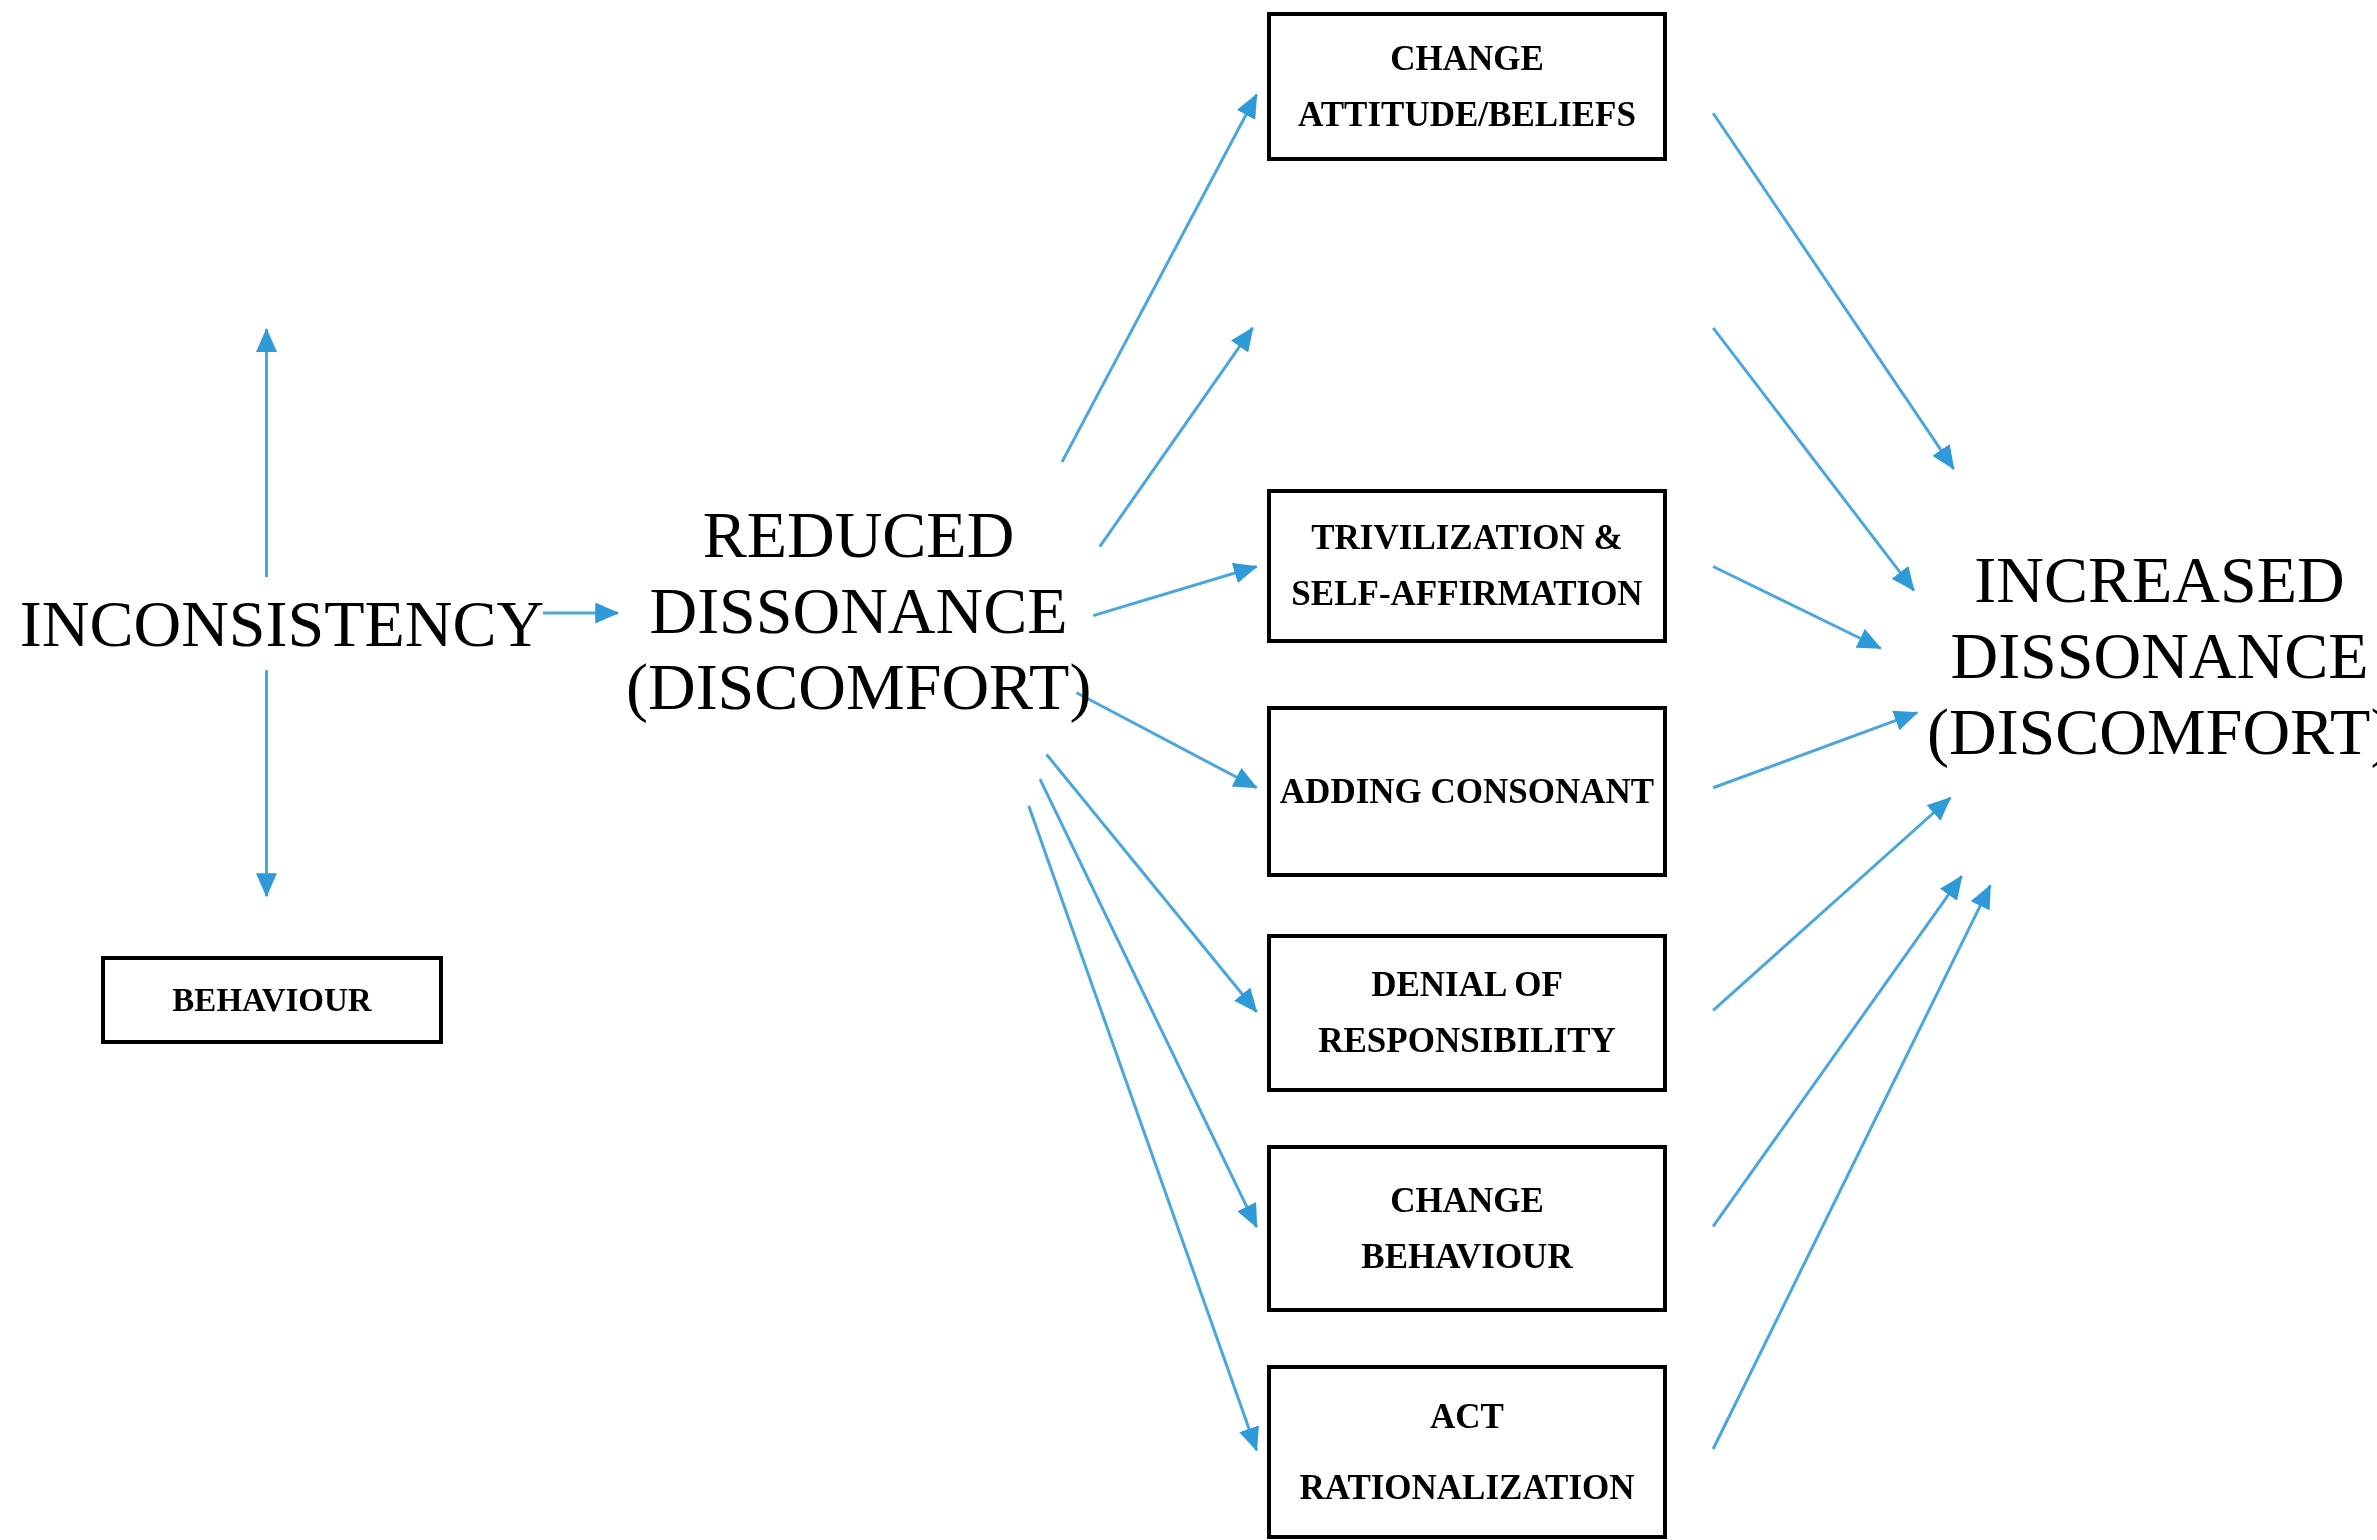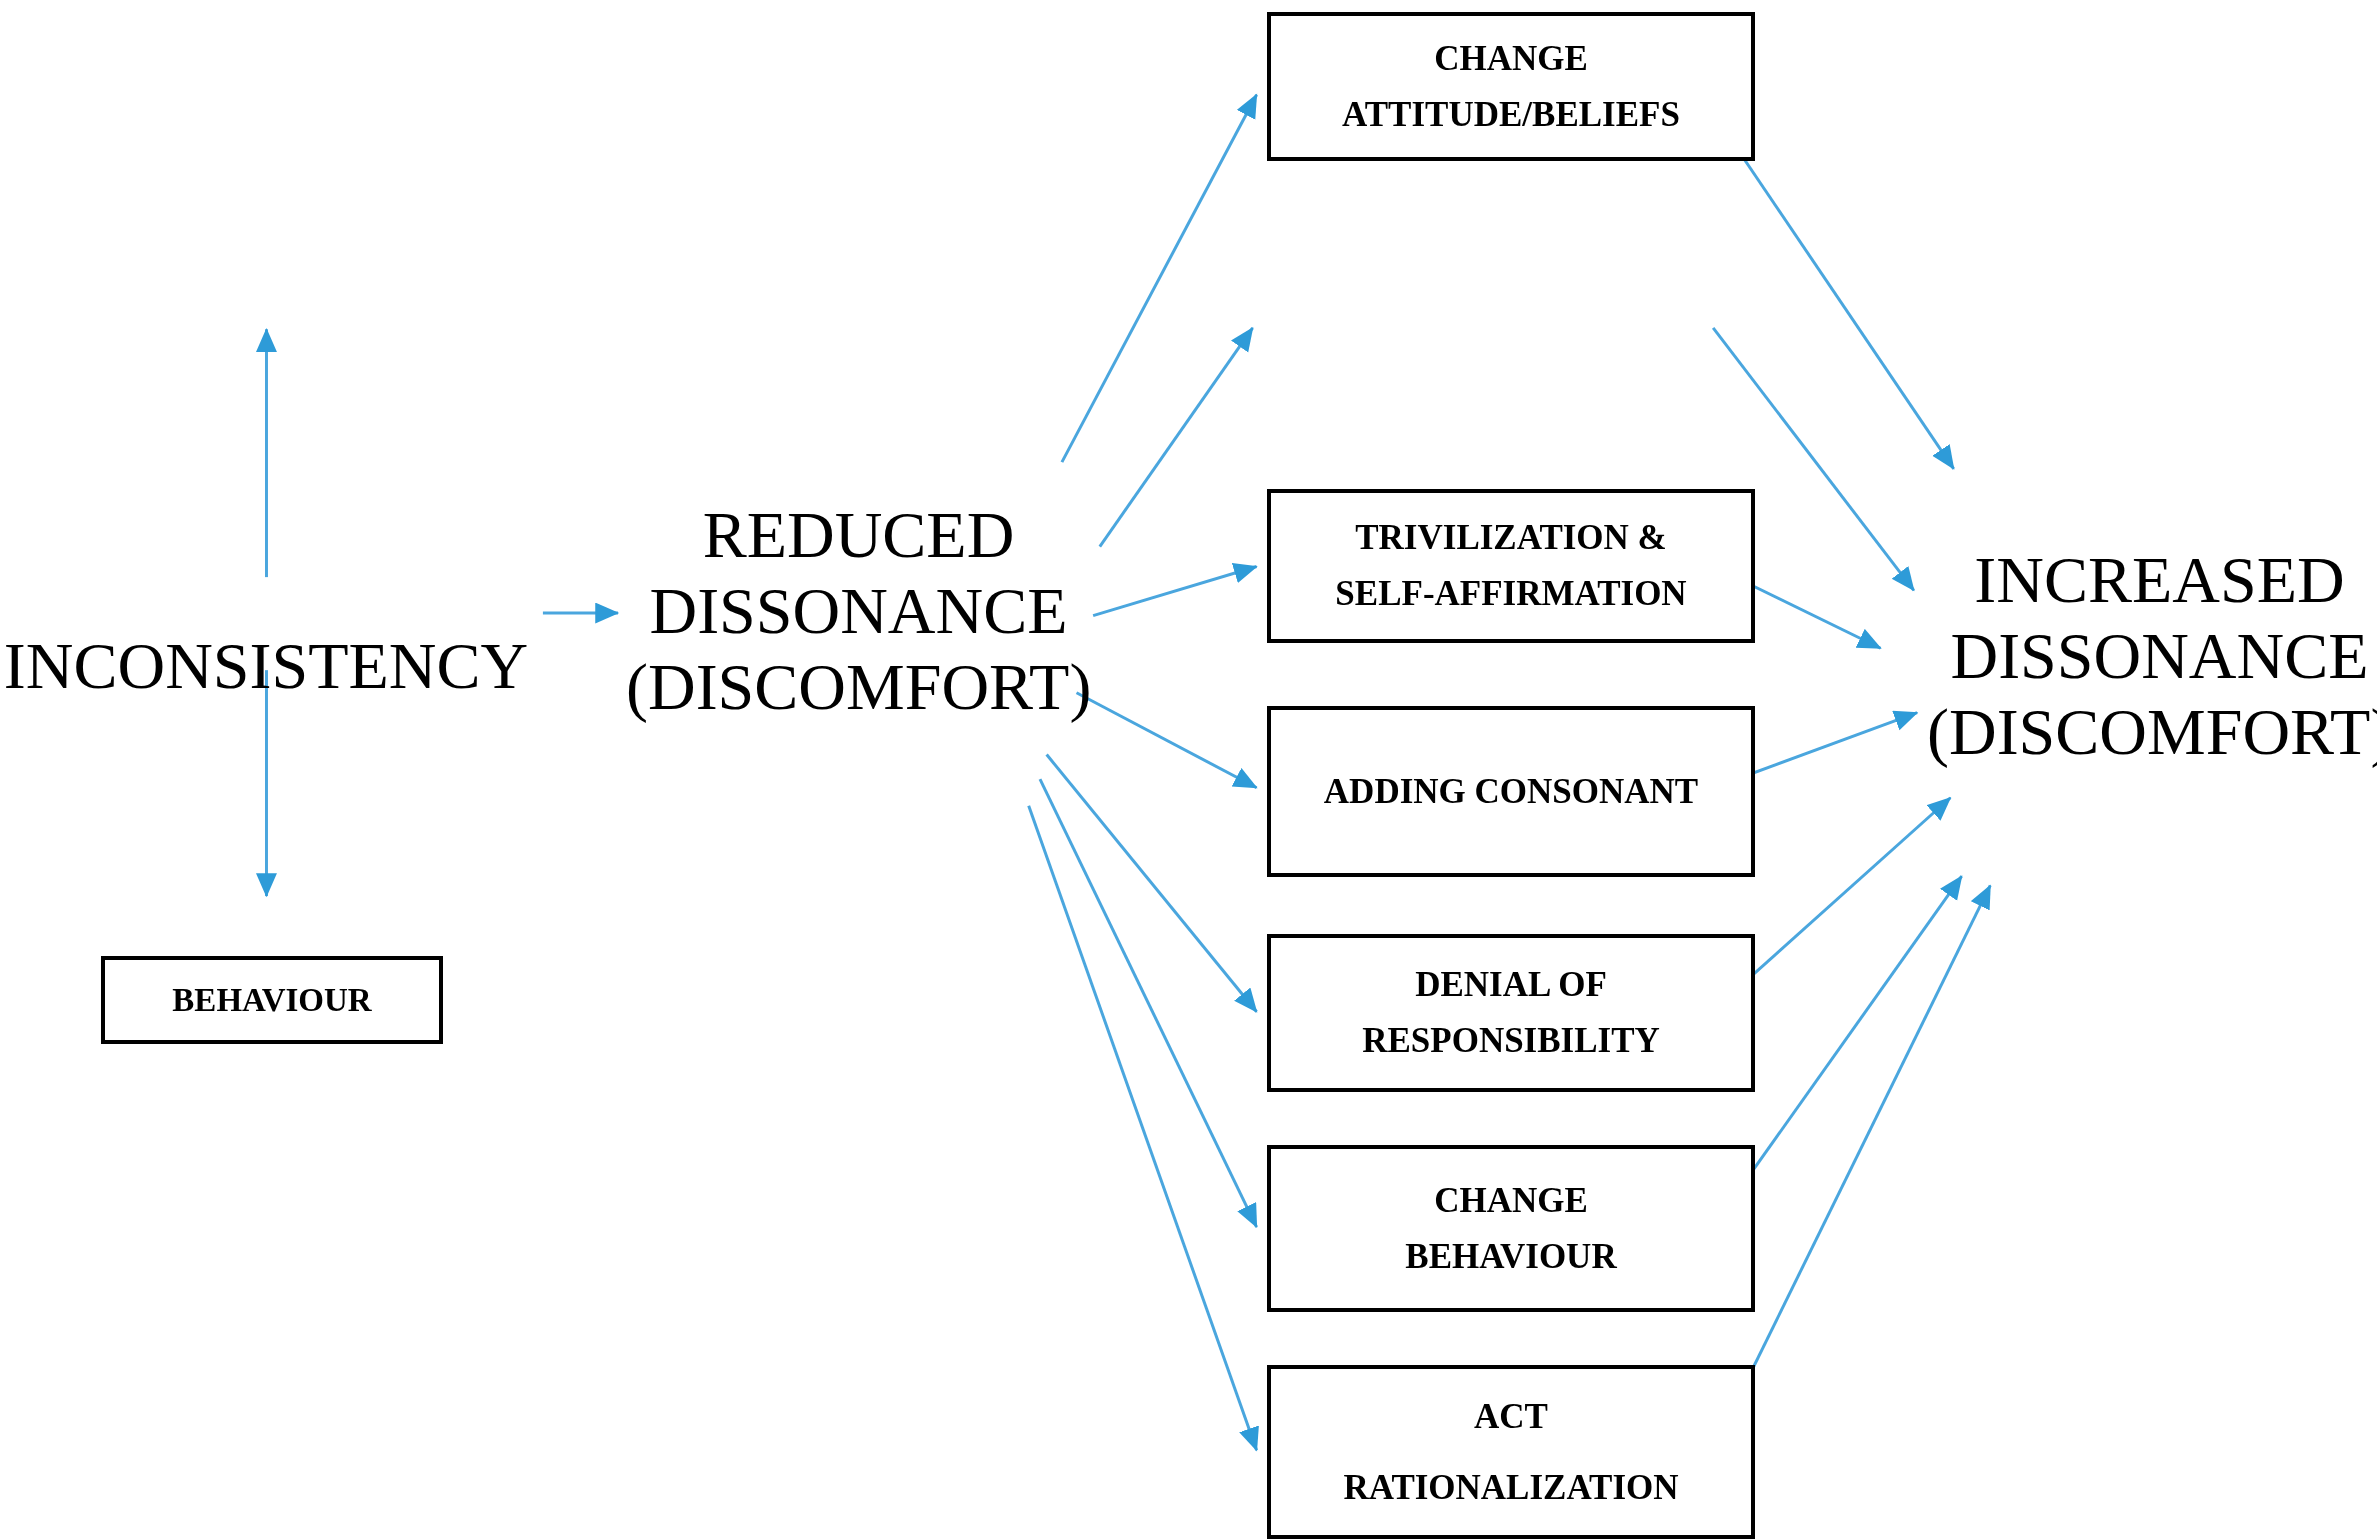--- a/index.html
+++ b/index.html
@@ -48,26 +48,26 @@
     font-size: 66px;
     line-height: 76px;
     font-weight: normal;
     white-space: nowrap;
   }
   .bigtext div { white-space: nowrap; }
 
   
   #attitude-box  { left: 98px; top: 162px;  width: 342px; height: 149px; }
   #behaviour-box { left: 101px; top: 956px; width: 342px; height: 88px; }
-  #inconsistency { left: 0px;   top: 586px;  width: 532px; margin-top: 42px; }
+  #inconsistency { left: 16px;   top: 586px;  width: 532px; }
   #reduced       { left: 618px; top: 497px;  width: 465px; margin-left: 8px; }
   #increased     { left: 1927px; top: 542px; width: 465px; }
 
   
-  .sbox { left: 1267px; width: 488px; }
+  .sbox { left: 1267px; width: 400px; }
   #sbox-0 { top: 12px;   height: 149px; }
   #sbox-1 { top: 225px;  height: 201px; }
   #sbox-2 { top: 489px;  height: 154px; }
   #sbox-3 { top: 706px; height: 171px; }
   #sbox-4 { top: 934px; height: 158px; }
   #sbox-5 { top: 1145px; height: 167px; }
   #sbox-6 { top: 1365px; height: 174px; gap: 15px; }
 
   .arrow-line {
     stroke: #4aa6de;

